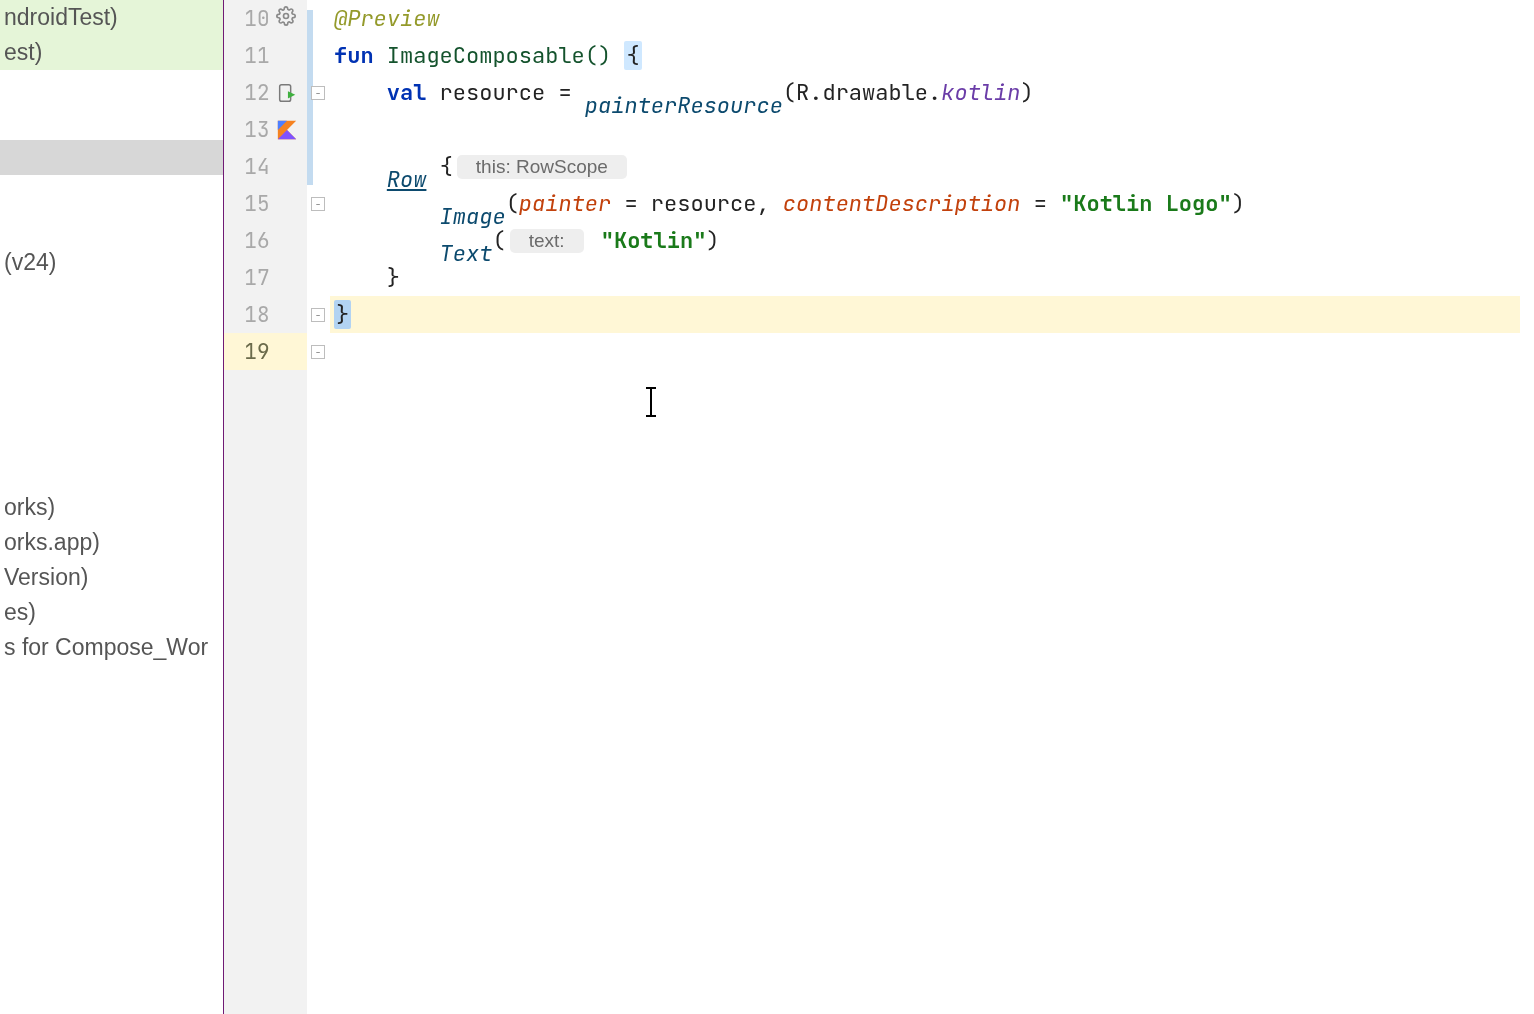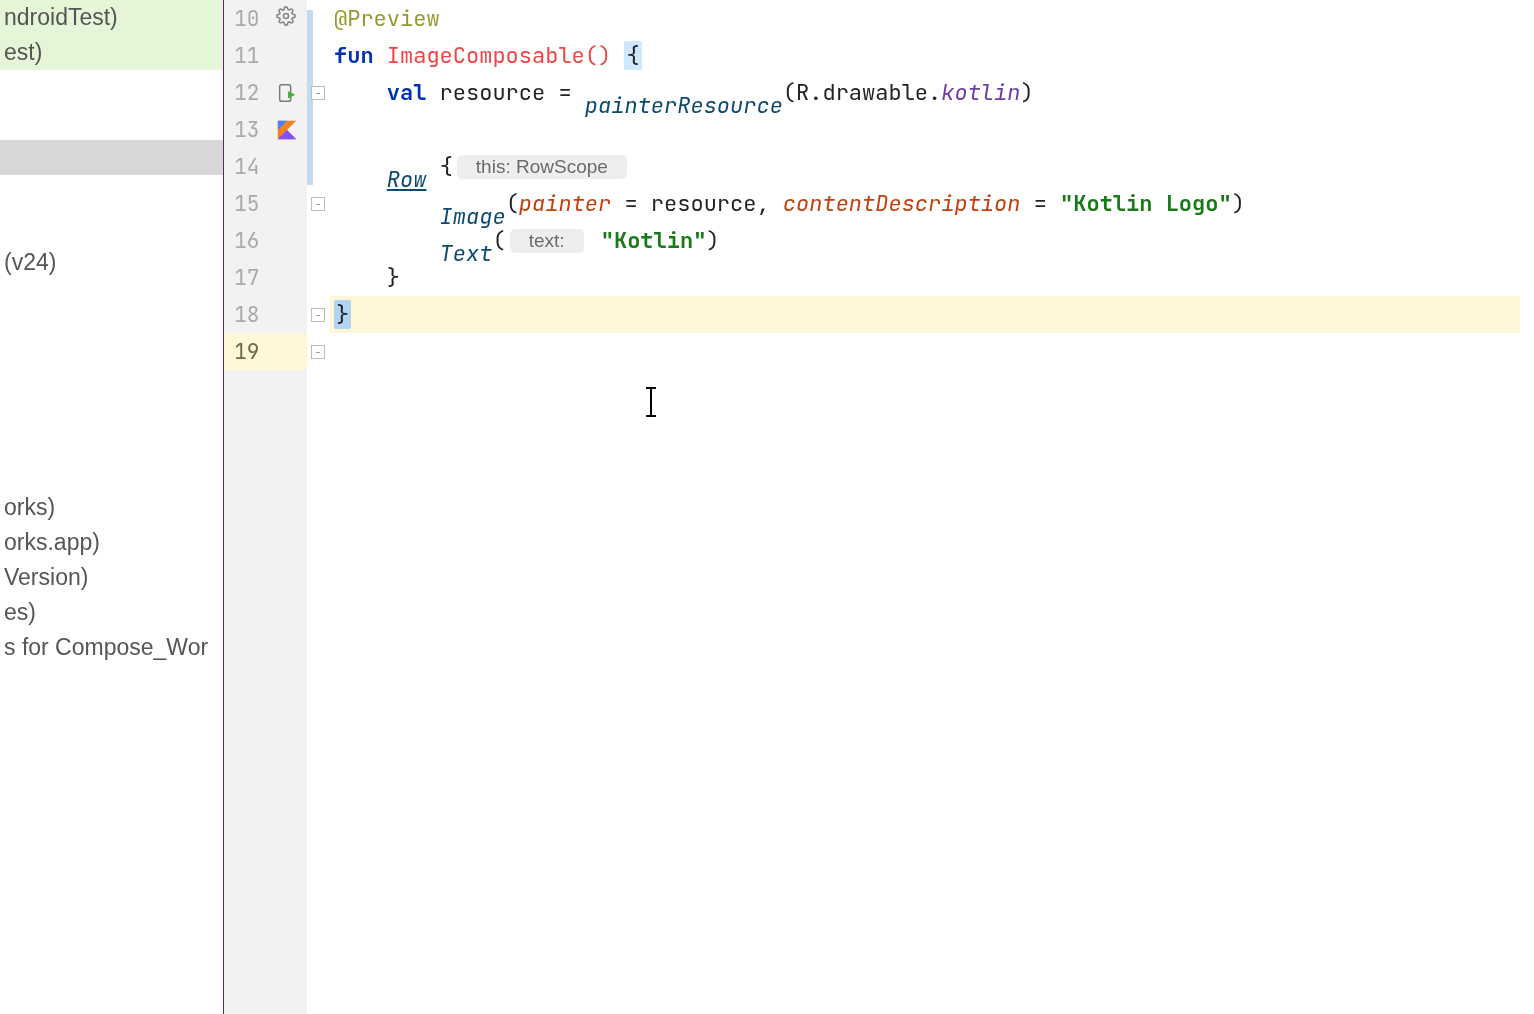--- a/index.html
+++ b/index.html
@@ -48,21 +48,21 @@
   border-right: 1px solid #d1d1d1;
 }
 .gutter-row {
   position: relative;
   height: 37px;
   display: flex;
   align-items: center;
 }
 .line-number {
   width: 46px;
-  text-align: center;
+  text-align: right;
   color: #a9a9a9;
   font-size: 21px;
   font-family: "JetBrains Mono", monospace;
 }
 .gutter-icon-slot {
   width: 60px;
   display: flex;
   align-items: center;
   justify-content: flex-start;
   padding-left: 6px;
@@ -127,23 +127,23 @@
   align-items: center;
   white-space: pre;
   padding-left: 4px;
   position: relative;
 }
 .code-line.highlighted {
   background: #fff7d6;
 }
 
 
-.ann { color: #949a2b; } 
+.ann { color: #949a2b; font-style: italic; } 
 .kw  { color: #0032b3; font-weight: 600; } 
-.fn  { color: #ef4444; }
+.fn  { color: #14532d; }
 .call-it { color: #0c4a6e; font-style: italic; margin-top: 25px; } 
 .call-it.underline { text-decoration: underline; }
 .field-it { color: #6b3da8; font-style: italic; } 
 .named { color: #c2410c; font-style: italic; } 
 .str { color: #1a7a1a; font-weight: 600; } 
 .plain { color: #232323; }
 
 .brace-hl {
   background: #cfe8ff;
   border-radius: 2px;

